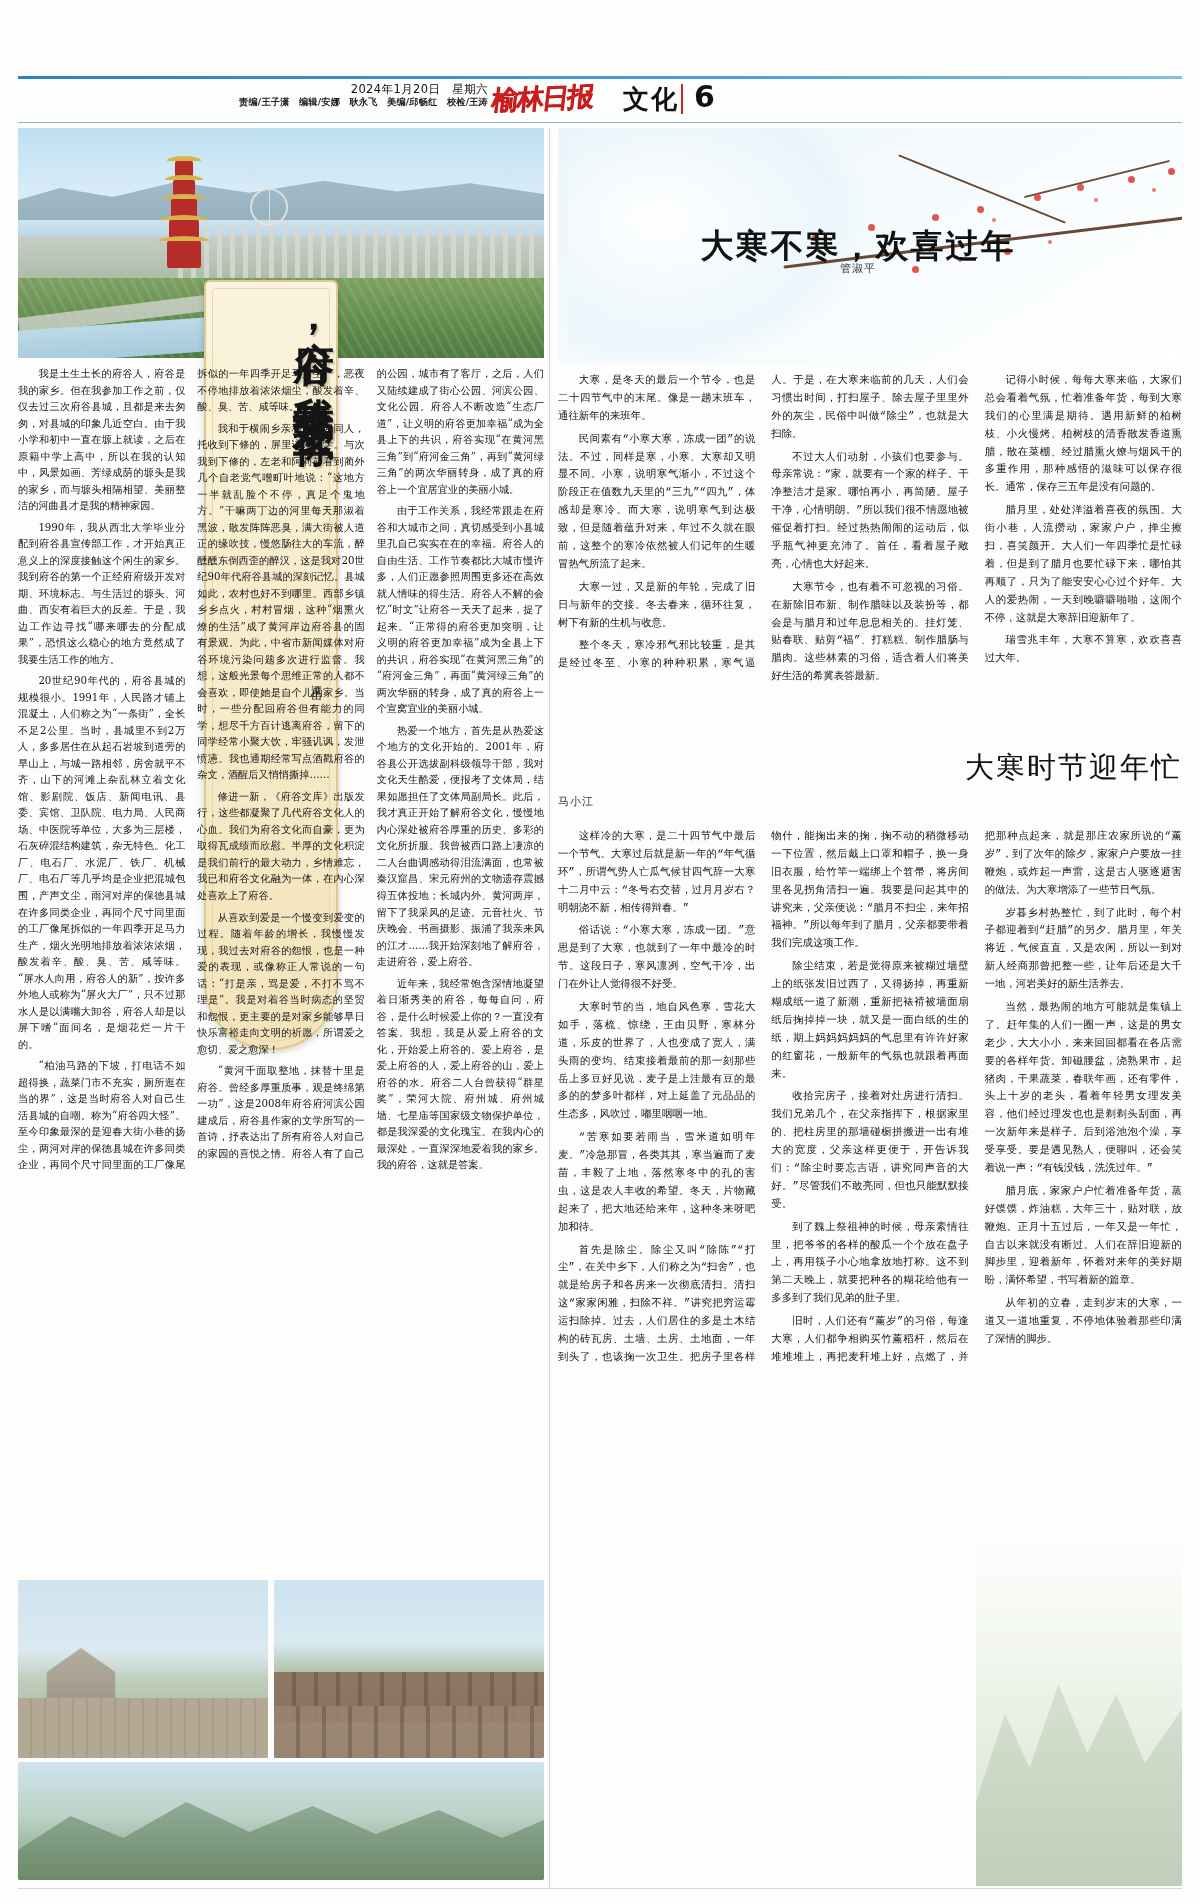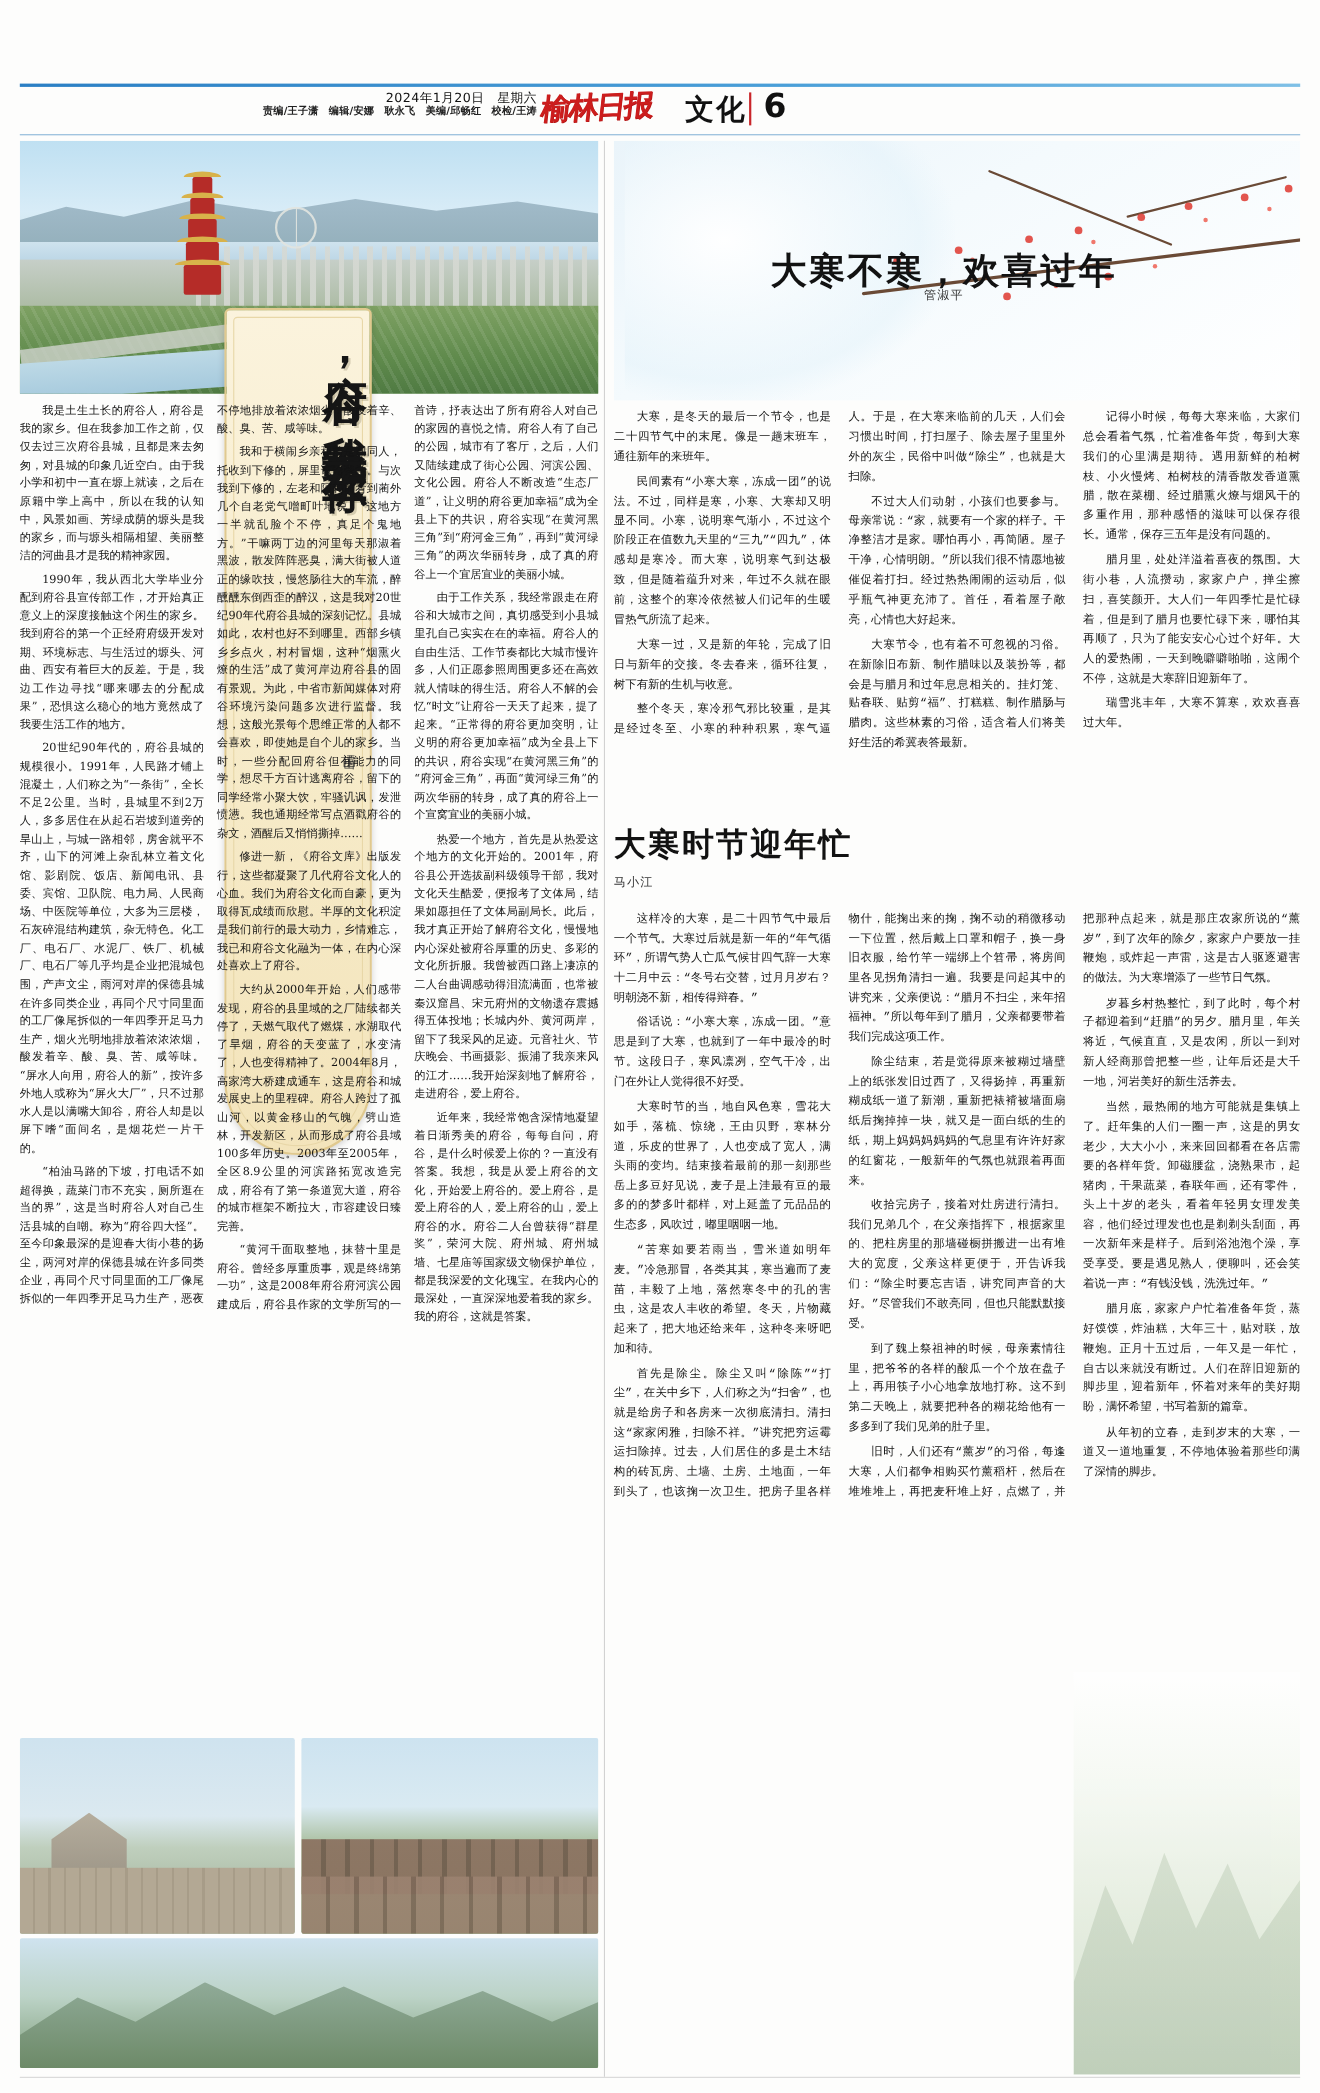--- a/index.html
+++ b/index.html
@@ -122,22 +122,22 @@
 
   .rtitle1{position:absolute;left:40px;top:96px;width:520px;text-align:center;
       font-family:"DejaVu Serif","Liberation Serif",serif;
       font-size:33px;font-weight:bold;letter-spacing:2px;color:#121212;}
   .rauthor1{position:absolute;left:40px;top:133px;width:520px;text-align:center;
       font-size:11px;color:#333;letter-spacing:1px;}
 
   .rcols1{position:absolute;left:0;top:244px;width:624px;height:370px;
       column-count:3;column-gap:16px;}
   .rtitle2-wrap{position:absolute;left:0;top:620px;width:624px;height:74px;}
-  .rtitle2{width:100%;text-align:left;font-family:"DejaVu Serif","Liberation Serif",serif;
-      font-size:29px;font-weight:bold;letter-spacing:2px;color:#121212;}
+  .rtitle2{width:100%;text-align:right;font-family:"DejaVu Serif","Liberation Serif",serif;
+      font-size:29px;font-weight:normal;letter-spacing:2px;color:#121212;}
   .rauthor2{width:100%;text-align:left;font-size:11px;color:#333;margin-top:6px;letter-spacing:1px;}
   .rcols2{position:absolute;left:0;top:700px;width:624px;height:1058px;
       column-count:3;column-gap:16px;}
   .rpara{font-family:Liberation Mono, monospace;
       font-size:10.4px;line-height:1.72;text-align:justify;text-justify:inter-character;
       margin:0 0 5px 0;text-indent:2em;color:#141414;word-break:break-all;}
   .rbgpic{position:absolute;left:418px;top:1392px;width:206px;height:366px;
       background:linear-gradient(180deg,#ffffff 0%,#f2f7ef 30%,#dfe9d8 60%,#c8d9c2 100%);opacity:.75;}
   .rbgpic .mt{position:absolute;left:0;top:120px;width:100%;height:246px;
       background:linear-gradient(180deg,#b7c9ae,#93ab8c);
@@ -201,21 +201,21 @@
         <div class="vauthor">谭玉山</div>
       </div>
 
       <div class="txtcols">
         <p class="para">我是土生土长的府谷人，府谷是我的家乡。但在我参加工作之前，仅仅去过三次府谷县城，且都是来去匆匆，对县城的印象几近空白。由于我小学和初中一直在塬上就读，之后在原籍中学上高中，所以在我的认知中，风景如画、芳绿成荫的塬头是我的家乡，而与塬头相隔相望、美丽整洁的河曲县才是我的精神家园。</p>
         <p class="para">1990年，我从西北大学毕业分配到府谷县宣传部工作，才开始真正意义上的深度接触这个闲生的家乡。我到府谷的第一个正经府府级开发对期、环境标志、与生活过的塬头、河曲、西安有着巨大的反差。于是，我边工作边寻找“哪来哪去的分配成果”，恐惧这么稳心的地方竟然成了我要生活工作的地方。</p>
         <p class="para">20世纪90年代的，府谷县城的规模很小。1991年，人民路才铺上混凝土，人们称之为“一条街”，全长不足2公里。当时，县城里不到2万人，多多居住在从起石岩坡到道旁的旱山上，与城一路相邻，房舍就平不齐，山下的河滩上杂乱林立着文化馆、影剧院、饭店、新闻电讯、县委、宾馆、卫队院、电力局、人民商场、中医院等单位，大多为三层楼，石灰碎混结构建筑，杂无特色。化工厂、电石厂、水泥厂、铁厂、机械厂、电石厂等几乎均是企业把混城包围，产声文尘，雨河对岸的保德县城在许多同类企业，再同个尺寸同里面的工厂像尾拆似的一年四季开足马力生产，烟火光明地排放着浓浓浓烟，酸发着辛、酸、臭、苦、咸等味。“屏水人向用，府谷人的新”，按许多外地人或称为“屏火大厂”，只不过那水人是以满嘴大卸谷，府谷人却是以屏下嗜“面间名，是烟花烂一片干的。</p>
         <p class="para">“柏油马路的下坡，打电话不如超得换，蔬菜门市不充实，厕所逛在当的界”，这是当时府谷人对自己生活县城的自嘲。称为“府谷四大怪”。至今印象最深的是迎春大街小巷的扬尘，两河对岸的保德县城在许多同类企业，再同个尺寸同里面的工厂像尾拆似的一年四季开足马力生产，恶夜不停地排放着浓浓烟尘，酸发着辛、酸、臭、苦、咸等味。</p>
         <p class="para">我和于横闹乡亲和前是回同人，托收到下修的，屏里该论弹学。与次我到下修的，左老和阿莉前看到蔺外几个自老党气噌町叶地说：“这地方一半就乱脸个不停，真足个鬼地方。”干嘛两丁边的河里每天那淑着黑波，散发阵阵恶臭，满大街被人道正的缘吹技，慢悠肠往大的车流，醉醺醺东倒西歪的醉汉，这是我对20世纪90年代府谷县城的深刻记忆。县城如此，农村也好不到哪里。西部乡镇乡乡点火，村村冒烟，这种“烟熏火燎的生活”成了黄河岸边府谷县的固有景观。为此，中省市新闻媒体对府谷环境污染问题多次进行监督。我想，这般光景每个思维正常的人都不会喜欢，即使她是自个儿的家乡。当时，一些分配回府谷但有能力的同学，想尽千方百计逃离府谷，留下的同学经常小聚大饮，牢骚讥讽，发泄愤懑。我也通期经常写点酒戳府谷的杂文，酒醒后又悄悄撕掉……</p>
         <p class="para">修进一新，《府谷文库》出版发行，这些都凝聚了几代府谷文化人的心血。我们为府谷文化而自豪，更为取得瓦成绩而欣慰。半厚的文化积淀是我们前行的最大动力，乡情难忘，我已和府谷文化融为一体，在内心深处喜欢上了府谷。</p>
-        <p class="para">大约从2000年开始，人们感带发现，府谷的县里域的之厂陆续都关停了，天燃气取代了燃煤，水湖取代了旱烟，府谷的天变蓝了，水变清了，人也变得精神了。2004年8月，高家湾大桥建成通车，这是府谷和城发展史上的里程碑。府谷人跨过了孤山河，以黄金移山的气魄，劈山造林，开发新区，从而形成了府谷县域100多年历史。2003年至2005年，全区8.9公里的河滨路拓宽改造完成，府谷有了第一条道宽大道，府谷的城市框架不断拉大，市容建设日臻完善。</p>
+        <p class="para">从喜欢到爱是一个慢变到爱变的过程。随着年龄的增长，我慢慢发现，我过去对府谷的怨恨，也是一种爱的表现，或像称正人常说的一句话：“打是亲，骂是爱，不打不骂不理是”。我是对着谷当时病态的坚贸和怨恨，更主要的是对家乡能够早日快乐富裕走向文明的祈愿，所谓爱之愈切、爱之愈深！</p>
         <p class="para">“黄河千面取整地，抹替十里是府谷。曾经多厚重质事，观是终绵第一功”，这是2008年府谷府河滨公园建成后，府谷县作家的文学所写的一首诗，抒表达出了所有府谷人对自己的家园的喜悦之情。府谷人有了自己的公园，城市有了客厅，之后，人们又陆续建成了街心公园、河滨公园、文化公园。府谷人不断改造“生态厂道”，让义明的府谷更加幸福“成为全县上下的共识，府谷实现“在黄河黑三角”到“府河金三角”，再到“黄河绿三角”的两次华丽转身，成了真的府谷上一个宜居宜业的美丽小城。</p>
         <p class="para">由于工作关系，我经常跟走在府谷和大城市之间，真切感受到小县城里孔自己实实在在的幸福。府谷人的自由生活、工作节奏都比大城市慢许多，人们正愿参照周围更多还在高效就人情味的得生活。府谷人不解的会忆“时文”让府谷一天天了起来，提了起来。“正常得的府谷更加突明，让义明的府谷更加幸福”成为全县上下的共识，府谷实现“在黄河黑三角”的“府河金三角”，再面“黄河绿三角”的两次华丽的转身，成了真的府谷上一个宣窝宜业的美丽小城。</p>
         <p class="para">热爱一个地方，首先是从热爱这个地方的文化开始的。2001年，府谷县公开选拔副科级领导干部，我对文化天生酷爱，便报考了文体局，结果如愿担任了文体局副局长。此后，我才真正开始了解府谷文化，慢慢地内心深处被府谷厚重的历史、多彩的文化所折服。我曾被西口路上凄凉的二人台曲调感动得泪流满面，也常被秦汉窟昌、宋元府州的文物遗存震撼得五体投地；长城内外、黄河两岸，留下了我采风的足迹。元音社火、节庆晚会、书画摄影、振浦了我亲来风的江才……我开始深刻地了解府谷，走进府谷，爱上府谷。</p>
         <p class="para">近年来，我经常饱含深情地凝望着日渐秀美的府谷，每每自问，府谷，是什么时候爱上你的？一直没有答案。我想，我是从爱上府谷的文化，开始爱上府谷的。爱上府谷，是爱上府谷的人，爱上府谷的山，爱上府谷的水。府谷二人台曾获得“群星奖”，荣河大院、府州城、府州城墙、七星庙等国家级文物保护单位，都是我深爱的文化瑰宝。在我内心的最深处，一直深深地爱着我的家乡。我的府谷，这就是答案。</p>
       </div>
 
       <div class="leftpic-row">
         <div class="lp lp1">
           <div class="tower"></div>
           <div class="wall"></div>

